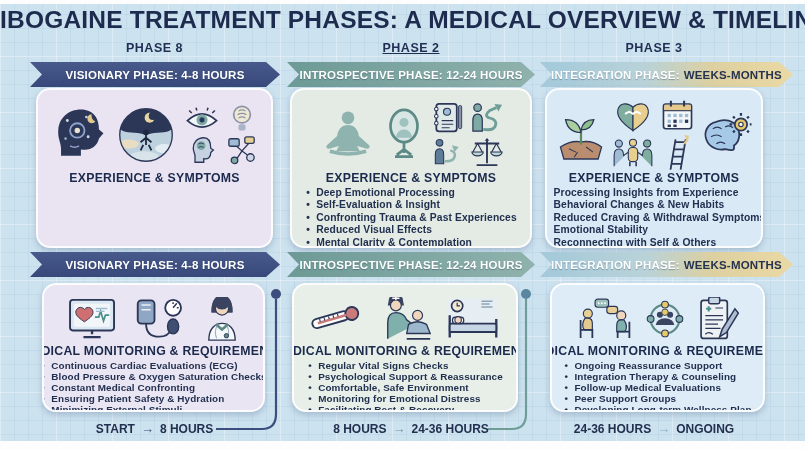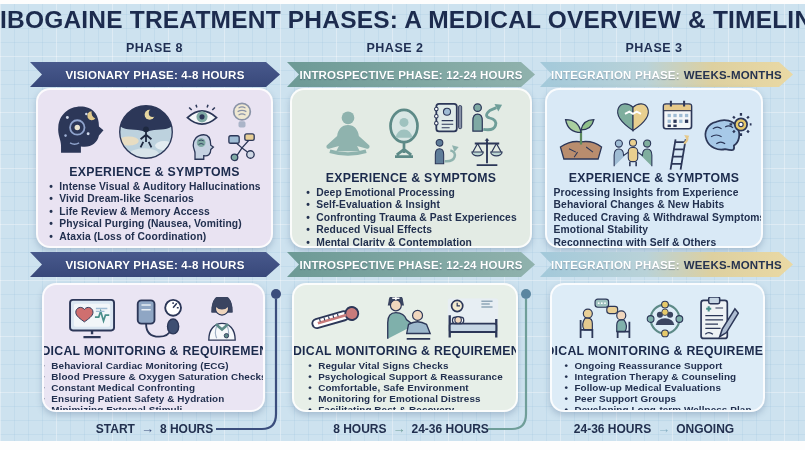--- a/index.html
+++ b/index.html
@@ -56,21 +56,21 @@
 </head>
 <body>
 
 <div class="canvas">
   <div class="bar top"></div>
   <div class="bar bottom"></div>
 
   <div class="title">IBOGAINE TREATMENT PHASES: A MEDICAL OVERVIEW &amp; TIMELINE</div>
 
   <div class="phase-label" style="left:36px;width:237px;">PHASE 8</div>
-  <div class="phase-label" style="left:274px;width:242px;">PHASE 2</div>
+  <div class="phase-label" style="left:290px;width:242px;text-decoration:underline;">PHASE 2</div>
   <div class="phase-label" style="left:545px;width:218px;">PHASE 3</div>
 
   <div class="banner b1" style="left:30px;top:62px;width:250px;">
     <span class="bt">VISIONARY PHASE: 4-8 HOURS</span>
   </div>
   <div class="banner b2" style="left:287px;top:62px;width:248px;">
     <span class="bt">INTROSPECTIVE PHASE: 12-24 HOURS</span>
   </div>
   <div class="banner b3" style="left:540px;top:62px;width:253px;">
     <span class="bt">INTEGRATION PHASE:</span>
@@ -127,27 +127,20 @@
         <svg class="ic" width="30" height="30" viewBox="0 0 32 32">
           <path d="M9 11 L16 17 L24 8 M16 17 L10 26 M16 17 L24 23" stroke="#2c3758" stroke-width="1.4" fill="none"></path>
           <rect x="2" y="4" width="11" height="8" rx="2" fill="#9fbcd4" stroke="#2c3758" stroke-width="1.4"></rect>
           <rect x="19" y="2" width="10" height="7" rx="2" fill="#e8cf96" stroke="#2c3758" stroke-width="1.4"></rect>
           <circle cx="25" cy="24" r="4" fill="#cfd8e4" stroke="#2c3758" stroke-width="1.4"></circle>
           <circle cx="8" cy="27" r="3.5" fill="#7fa9a4" stroke="#2c3758" stroke-width="1.4"></circle>
         </svg>
       </div>
     </div>
     <div class="ph">EXPERIENCE &amp; SYMPTOMS</div>
-    <ul class="blist">
-      <li>Intense Visual &amp; Auditory Hallucinations</li>
-      <li>Vivid Dream-like Scenarios</li>
-      <li>Life Review &amp; Memory Access</li>
-      <li>Physical Purging (Nausea, Vomiting)</li>
-      <li>Ataxia (Loss of Coordination)</li>
-    </ul>
   </div>
 
   <div class="panel exp p2e" style="left:290px;top:88px;width:242px;height:160px;">
     <div class="icons">
       <svg class="ic" width="58" height="52" viewBox="0 0 64 56">
         <circle cx="32" cy="9" r="7" fill="#8fb3ae"></circle>
         <path d="M32 17 c-7 0 -11 5 -12 12 l-11 10 c-2 2 0 5 3 4 l10 -3 -3 6 h26 l-3 -6 10 3 c3 1 5 -2 3 -4 l-11 -10 c-1 -7 -5 -12 -12 -12 Z" fill="#8fb3ae"></path>
         <path d="M12 46 q20 6 40 0" stroke="#8fb3ae" stroke-width="4" fill="none"></path>
       </svg>
       <svg class="ic" width="36" height="56" viewBox="0 0 40 60">
@@ -302,21 +295,21 @@
         <circle cx="22" cy="13" r="7.5" fill="#f0d6bd" stroke="#2c3758" stroke-width="1.4"></circle>
         <path d="M11 9 a11 11 0 0 1 22 0 l1 8 h-4 l-1 -6 a9 9 0 0 1 -14 0 l-1 6 h-4 Z" fill="#3a4460"></path>
         <path d="M7 49 c0 -13 7 -19 15 -19 c8 0 15 6 15 19 Z" fill="#f6f9fb" stroke="#2c3758" stroke-width="1.5"></path>
         <path d="M15 31 l7 6 7 -6" stroke="#5d8a87" stroke-width="3" fill="none"></path>
         <path d="M16 33 q-3 8 0 14 M28 33 q3 8 0 14" stroke="#9fb0c4" stroke-width="1.3" fill="none"></path>
         <circle cx="27" cy="44" r="2.5" fill="#5d8a87" stroke="#2c3758" stroke-width="1"></circle>
       </svg>
     </div>
     <div class="ph">MEDICAL MONITORING &amp; REQUIREMENTS</div>
     <ul class="blist">
-      <li>Behavioral Cardiac Monitoring (ECG)</li>
+      <li>Continuous Cardiac Evaluations (ECG)</li>
       <li>Blood Pressure &amp; Oxygen Saturation Checks</li>
       <li>Constant Medical Confronting</li>
       <li>Ensuring Patient Safety &amp; Hydration</li>
       <li>Minimizing External Stimuli</li>
     </ul>
   </div>
 
   <div class="panel mon p2m" style="left:292px;top:283px;width:226px;height:129px;">
     <div class="icons">
       <svg class="ic" width="52" height="34" viewBox="0 0 56 36">

